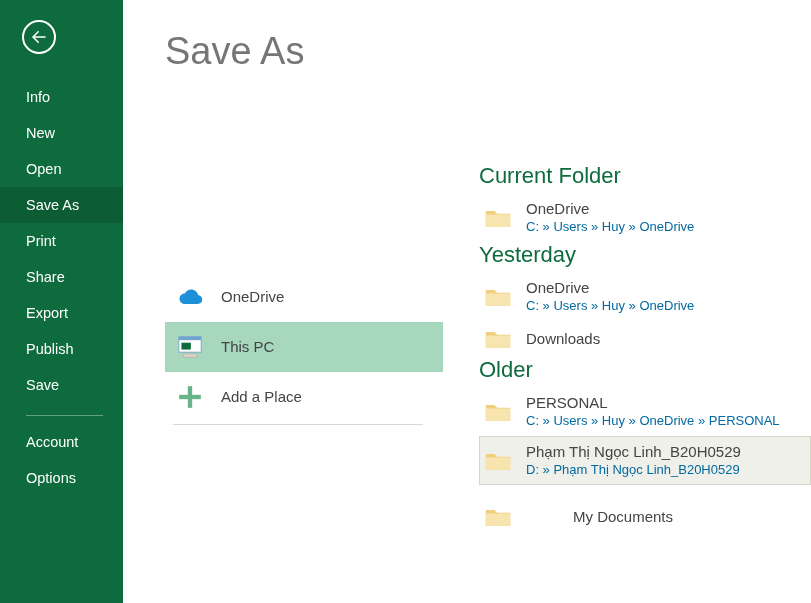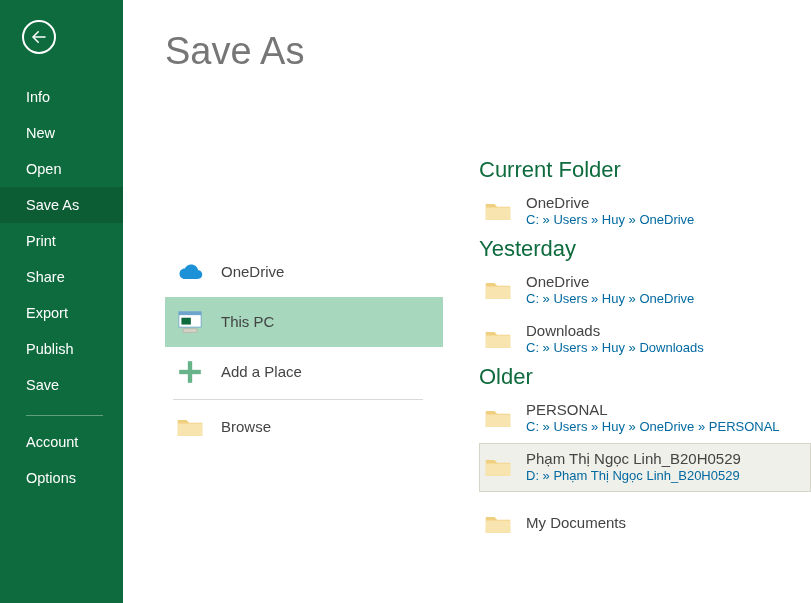--- a/index.html
+++ b/index.html
@@ -186,29 +186,20 @@
           <svg width="26" height="26" viewBox="0 0 24 24">
             <rect x="2" y="10" width="20" height="4" fill="#68b48a"></rect>
             <rect x="10" y="2" width="4" height="20" fill="#68b48a"></rect>
           </svg>
         </div>
         <span class="place-label">Add a Place</span>
       </div>
 
       <hr class="place-divider">
 
-      <div class="place">
-        <div class="place-icon">
-          <svg width="28" height="22" viewBox="0 0 32 24">
-            <path fill="#f0cf7f" d="M2 4h10l3 3h15v15H2z"></path>
-            <path fill="#f8e4af" d="M2 8h28v14H2z"></path>
-          </svg>
-        </div>
-        <span class="place-label">Browse</span>
-      </div>
     </div>
 
     <div class="locations">
 
       <div class="group-header">Current Folder</div>
       <div class="loc-item">
         <svg class="folder-icon" width="28" height="22" viewBox="0 0 32 24">
             <path fill="#f0cf7f" d="M2 4h10l3 3h15v15H2z"></path>
             <path fill="#f8e4af" d="M2 8h28v14H2z"></path>
           </svg>
@@ -229,21 +220,20 @@
           <span class="loc-path">C: » Users » Huy » OneDrive</span>
         </div>
       </div>
       <div class="loc-item">
         <svg class="folder-icon" width="28" height="22" viewBox="0 0 32 24">
             <path fill="#f0cf7f" d="M2 4h10l3 3h15v15H2z"></path>
             <path fill="#f8e4af" d="M2 8h28v14H2z"></path>
           </svg>
         <div class="loc-text">
           <span class="loc-name">Downloads</span>
-          <span class="loc-path">C: » Users » Huy » Downloads</span>
         </div>
       </div>
 
       <div class="group-header mt">Older</div>
       <div class="loc-item">
         <svg class="folder-icon" width="28" height="22" viewBox="0 0 32 24">
             <path fill="#f0cf7f" d="M2 4h10l3 3h15v15H2z"></path>
             <path fill="#f8e4af" d="M2 8h28v14H2z"></path>
           </svg>
         <div class="loc-text">
@@ -254,21 +244,21 @@
       <div class="loc-item highlight">
         <svg class="folder-icon" width="28" height="22" viewBox="0 0 32 24">
             <path fill="#f0cf7f" d="M2 4h10l3 3h15v15H2z"></path>
             <path fill="#f8e4af" d="M2 8h28v14H2z"></path>
           </svg>
         <div class="loc-text">
           <span class="loc-name">Phạm Thị Ngọc Linh_B20H0529</span>
           <span class="loc-path">D: » Phạm Thị Ngọc Linh_B20H0529</span>
         </div>
       </div>
-      <div class="loc-item" style="margin-top:14px;">
+      <div class="loc-item" style="margin-top:14px;gap:47px;">
         <svg class="folder-icon" width="28" height="22" viewBox="0 0 32 24">
             <path fill="#f0cf7f" d="M2 4h10l3 3h15v15H2z"></path>
             <path fill="#f8e4af" d="M2 8h28v14H2z"></path>
           </svg>
         <div class="loc-text">
           <span class="loc-name">My Documents</span>
         </div>
       </div>
 
     </div>

